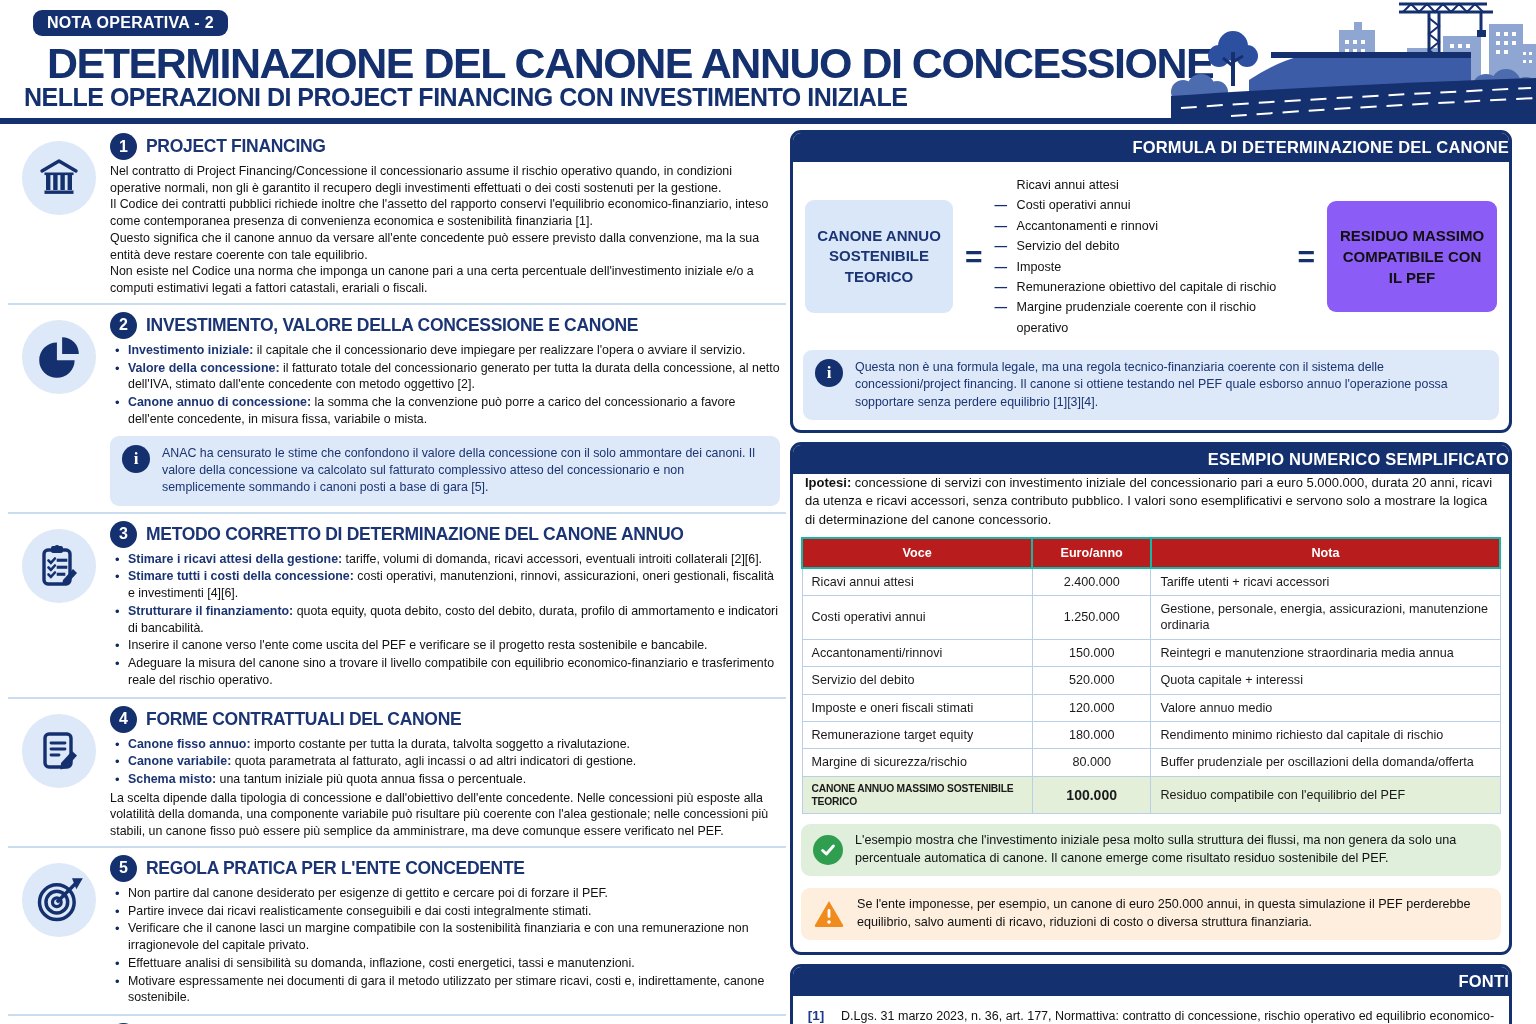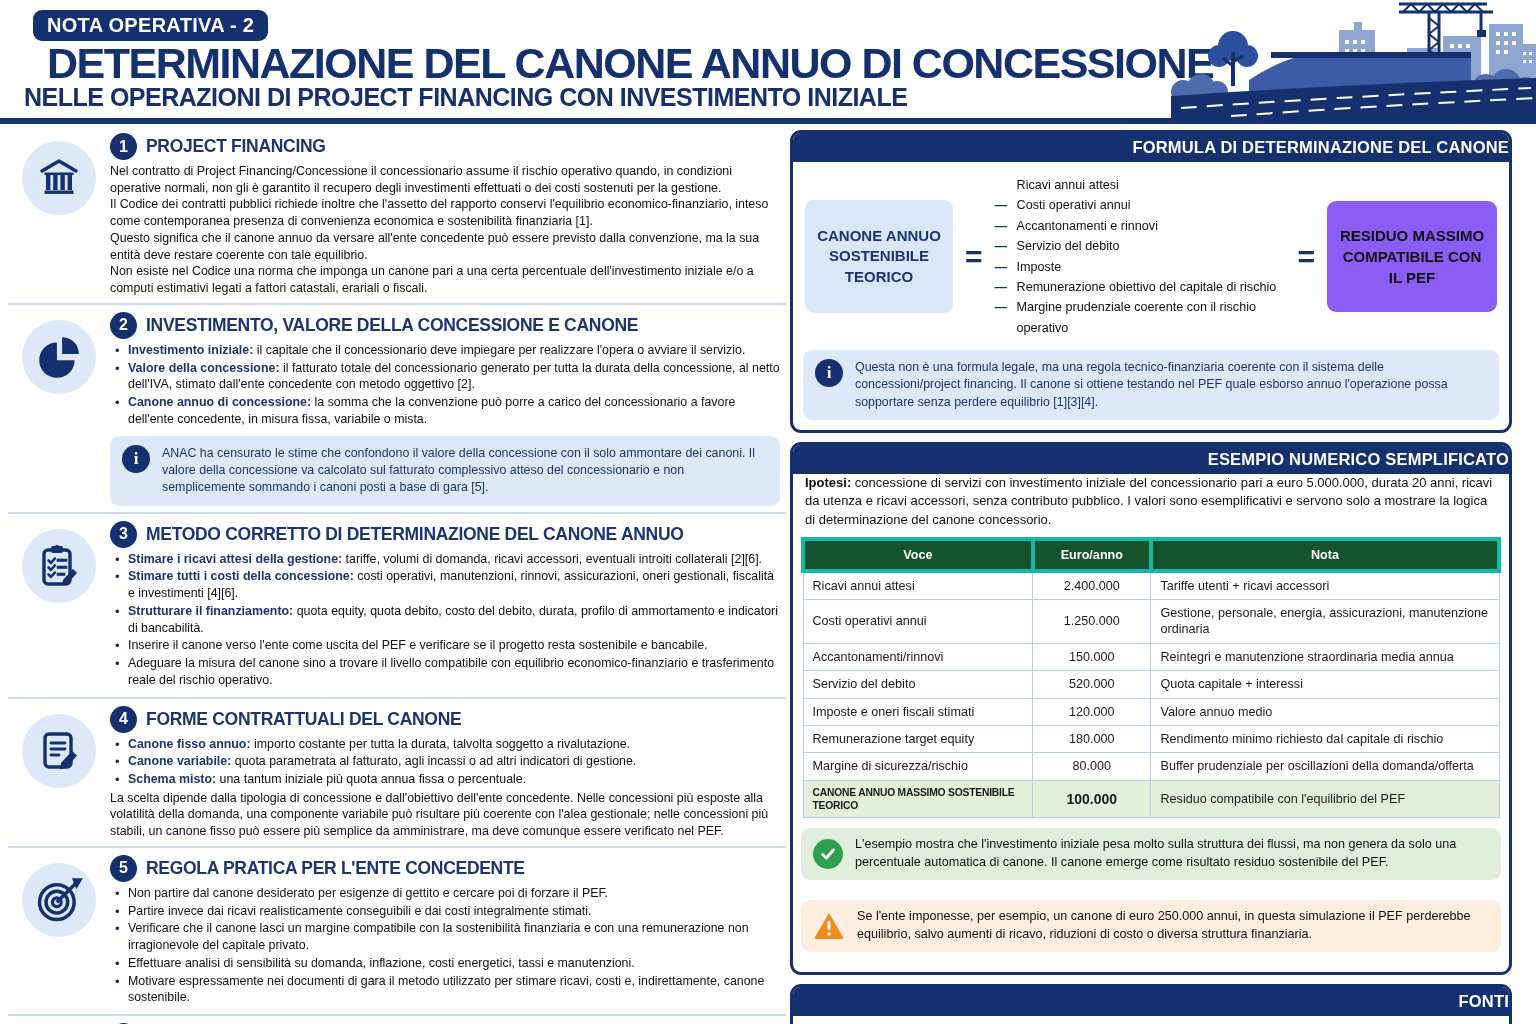--- a/index.html
+++ b/index.html
@@ -1,21 +1,21 @@
 <!DOCTYPE html>
 <html lang="it"><head>
 <meta charset="utf-8">
 <style>
   html,body{margin:0;padding:0;background:#eef1f6;}
   .page{position:relative;width:1536px;height:1024px;background:#ffffff;overflow:hidden;
         font-family:"Liberation Sans","DejaVu Sans",sans-serif;color:#1a1a1a;}
   
   .hdr{position:absolute;top:0;left:0;width:100%;height:121px;background:#fff;}
   .hdr-badge{position:absolute;left:33px;top:10px;background:#14306e;color:#fff;font-weight:bold;
-             font-size:20px;padding:4px 14px;border-radius:9px;letter-spacing:.3px;}
+             font-size:16px;padding:4px 14px;border-radius:9px;letter-spacing:.3px;}
   .hdr-title{position:absolute;left:30px;top:22px;margin:17px;color:#14306e;font-size:43px;font-weight:bold;
              letter-spacing:-1.5px;white-space:nowrap;}
   .hdr-sub{position:absolute;left:24px;top:83px;margin:0;color:#14306e;font-size:25px;font-weight:bold;
            letter-spacing:-.5px;white-space:nowrap;}
   .hdr-rule{position:absolute;top:118px;left:0;width:100%;height:6px;background:#14306e;}
   .skyline{position:absolute;right:0;top:0;width:365px;height:118px;}
   
   .col-left{position:absolute;left:8px;top:126px;width:778px;}
   .col-right{position:absolute;left:790px;top:130px;width:722px;}
   
@@ -51,27 +51,27 @@
   .f-eq{color:#14306e;font-weight:bold;font-size:30px;padding:0 2px;}
   .f-items{flex:1;}
   .f-item{display:flex;font-size:12.6px;color:#111;font-weight:500;line-height:1.62;}
   .f-dash{width:22px;flex:0 0 22px;color:#14306e;font-weight:bold;}
   .f-right{flex:0 0 150px;background:#8b5cf6;border-radius:9px;padding:24px 10px;text-align:center;
            color:#111;font-weight:bold;font-size:15px;line-height:1.4;}
   .formula-note{margin:4px 10px 10px 10px;}
   
   .ex-intro{font-size:13px;line-height:1.4;padding:0 12px 6px 12px;color:#111;}
   .ex-table{width:calc(100% - 16px);margin:2px 8px 10px 8px;border-collapse:collapse;font-size:12.6px;}
-  .ex-table th{background:#14532d;color:#fff;font-weight:bold;padding:7px 8px;border:4px solid #14b8a6;}
+  .ex-table th{background:#b91c1c;color:#fff;font-weight:bold;padding:7px 8px;border:2px solid #14b8a6;}
   .ex-table td{border:1px solid #b9cfe8;padding:5px 9px;vertical-align:middle;line-height:1.3;}
   .ex-table td.val{text-align:center;white-space:nowrap;}
   .ex-table tr.total td{background:#e4efd9;}
   .ex-table tr.total td.voce{font-size:10.3px;font-weight:bold;letter-spacing:-.2px;}
   .ex-table tr.total td.val{font-weight:bold;font-size:14px;}
-  .flag{display:flex;gap:12px;align-items:center;border-radius:9px;padding:8px 12px;margin:0 8px 20px 8px;}
+  .flag{display:flex;gap:12px;align-items:center;border-radius:9px;padding:8px 12px;margin:0 8px 12px 8px;}
   .flag .ftext{font-size:12.6px;line-height:1.42;color:#111;font-weight:500;}
   .flag.ok{background:#e0efdc;}
   .flag.warn{background:#fdeede;}
   .ok-ic{flex:0 0 30px;width:30px;height:30px;border-radius:50%;background:#2f9e4e;display:flex;
          align-items:center;justify-content:center;}
   .warn-ic{flex:0 0 32px;width:32px;height:30px;}
   
   .fonti-list{padding:8px 12px 8px 8px;}
   .fonte{display:flex;gap:10px;margin:4px 0 7px 0;}
   .fonte .ref{flex:0 0 30px;color:#1b3a8c;font-weight:bold;font-size:13.5px;text-align:center;}

